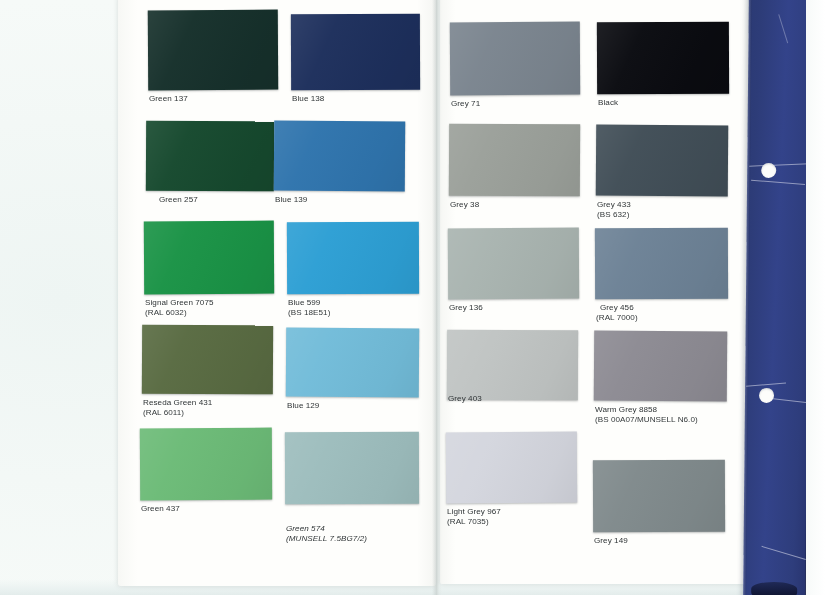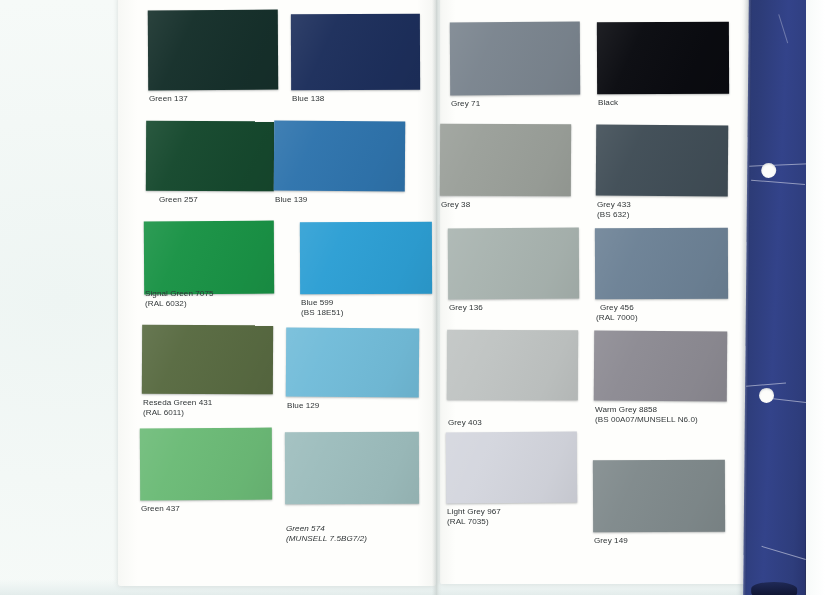--- a/index.html
+++ b/index.html
@@ -163,21 +163,21 @@
           <div class="chip-sheen"></div>
         </div>
         <div class="swatch-labels" style="top: 74px; margin-left: 12px;">
           <span class="swatch-name">Green 257</span>
         </div>
       </div>
       <div class="swatch" style="left: 144px; top: 221px; width: 130px; height: 99px;">
         <div class="chip" style="width: 130px; height: 73px; background: rgb(26, 147, 70); transform: rotate(-0.35deg);">
           <div class="chip-sheen"></div>
         </div>
-        <div class="swatch-labels" style="top: 68px;">
+        <div class="swatch-labels" style="top: 77px;">
           <span class="swatch-name">Signal Green 7075</span>
           <span class="swatch-ref">(RAL 6032)</span>
         </div>
       </div>
       <div class="swatch" style="left: 142px; top: 325px; width: 131px; height: 95px;">
         <div class="chip" style="width: 131px; height: 69px; background: rgb(89, 107, 66); transform: rotate(0.3deg);">
           <div class="chip-sheen"></div>
         </div>
         <div class="swatch-labels" style="top: 73px;">
           <span class="swatch-name">Reseda Green 431</span>
@@ -201,21 +201,21 @@
         </div>
       </div>
       <div class="swatch" style="left: 274px; top: 121px; width: 131px; height: 96px;">
         <div class="chip" style="width: 131px; height: 70px; background: rgb(47, 116, 173); transform: rotate(0.42deg);">
           <div class="chip-sheen"></div>
         </div>
         <div class="swatch-labels" style="top: 74px;">
           <span class="swatch-name">Blue 139</span>
         </div>
       </div>
-      <div class="swatch" style="left: 300px; top: 222px; width: 152px; height: 98px; padding-left: 6px;">
+      <div class="swatch" style="left: 287px; top: 222px; width: 152px; height: 98px; padding-left: 6px;">
         <div class="chip" style="width: 132px; height: 72px; background: rgb(45, 159, 212); transform: rotate(-0.23deg);">
           <div class="chip-sheen"></div>
         </div>
         <div class="swatch-labels" style="top: 76px;">
           <span class="swatch-name">Blue 599</span>
           <span class="swatch-ref">(BS 18E51)</span>
         </div>
       </div>
       <div class="swatch" style="left: 286px; top: 328px; width: 133px; height: 95px;">
         <div class="chip" style="width: 133px; height: 69px; background: rgb(114, 188, 217); transform: rotate(0.42deg);">
@@ -235,41 +235,41 @@
         </div>
       </div>
       <div class="swatch" style="left: 450px; top: 22px; width: 130px; height: 99px;">
         <div class="chip" style="width: 130px; height: 73px; background: rgb(123, 133, 143); transform: rotate(-0.35deg);">
           <div class="chip-sheen"></div>
         </div>
         <div class="swatch-labels" style="top: 77px;">
           <span class="swatch-name">Grey 71</span>
         </div>
       </div>
-      <div class="swatch" style="left: 440px; top: 124px; width: 135px; height: 98px;">
+      <div class="swatch" style="left: 449px; top: 124px; width: 135px; height: 98px;">
         <div class="chip" style="width: 131px; height: 72px; background: rgb(155, 160, 154); transform: rotate(0.3deg);">
           <div class="chip-sheen"></div>
         </div>
         <div class="swatch-labels" style="top: 76px;">
           <span class="swatch-name">Grey 38</span>
         </div>
       </div>
       <div class="swatch" style="left: 448px; top: 228px; width: 131px; height: 97px;">
         <div class="chip" style="width: 131px; height: 71px; background: rgb(169, 180, 176); transform: rotate(-0.35deg);">
           <div class="chip-sheen"></div>
         </div>
         <div class="swatch-labels" style="top: 75px;">
           <span class="swatch-name">Grey 136</span>
         </div>
       </div>
       <div class="swatch" style="left: 447px; top: 330px; width: 131px; height: 96px;">
         <div class="chip" style="width: 131px; height: 70px; background: rgb(192, 196, 195); transform: rotate(0.3deg);">
           <div class="chip-sheen"></div>
         </div>
-        <div class="swatch-labels" style="top: 88px; text-align: right;">
+        <div class="swatch-labels" style="top: 64px; text-align: right;">
           <span class="swatch-name">Grey 403</span>
         </div>
       </div>
       <div class="swatch" style="left: 446px; top: 432px; width: 131px; height: 97px;">
         <div class="chip" style="width: 131px; height: 71px; background: rgb(212, 214, 222); transform: rotate(-0.35deg);">
           <div class="chip-sheen"></div>
         </div>
         <div class="swatch-labels" style="top: 75px;">
           <span class="swatch-name">Light Grey 967</span>
           <span class="swatch-ref">(RAL 7035)</span>

